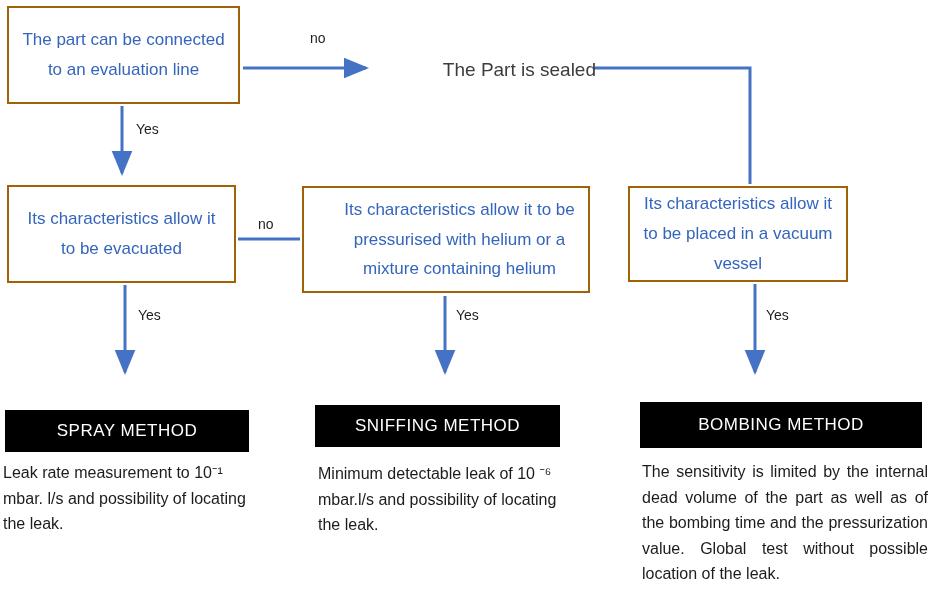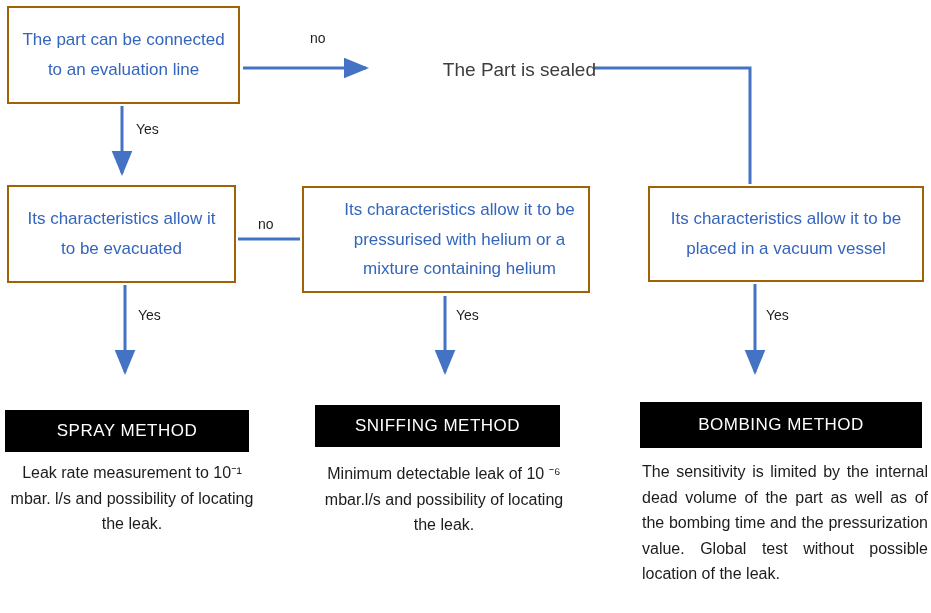--- a/index.html
+++ b/index.html
@@ -42,21 +42,20 @@
     text-align:center;
     font-size:17px;
     letter-spacing:0.5px;
     box-sizing:border-box;
   }
   .desc{
     position:absolute;
     color:#1c1c1c;
     font-size:16px;
     line-height:1.6;
-    text-align:center;
   }
   .desc.justified{text-align:justify;}
 </style>
 </head>
 <body>
 
 <div class="canvas">
 
   <svg class="connectors" viewBox="0 0 931 613">
     <defs>
@@ -87,21 +86,21 @@
   <div class="free-text" style="left:386px;top:59px;width:210px;">The Part is sealed</div>
 
   <div class="node" style="left:7px;top:185px;width:229px;height:98px;">
     <span>Its characteristics allow it to be evacuated</span>
   </div>
 
   <div class="node" style="left:302px;top:186px;width:288px;height:107px;padding-left:37px;">
     <span>Its characteristics allow it to be pressurised with helium or a mixture containing helium</span>
   </div>
 
-  <div class="node" style="left:648px;top:186px;width:276px;height:96px;">
+  <div class="node" style="left:628px;top:186px;width:220px;height:96px;">
     <span>Its characteristics allow it to be placed in a vacuum vessel</span>
   </div>
 
   <div class="edge-label" style="left:310px;top:30px;">no</div>
   <div class="edge-label" style="left:136px;top:121px;">Yes</div>
   <div class="edge-label" style="left:258px;top:216px;">no</div>
   <div class="edge-label" style="left:138px;top:307px;">Yes</div>
   <div class="edge-label" style="left:456px;top:307px;">Yes</div>
   <div class="edge-label" style="left:766px;top:307px;">Yes</div>
 

